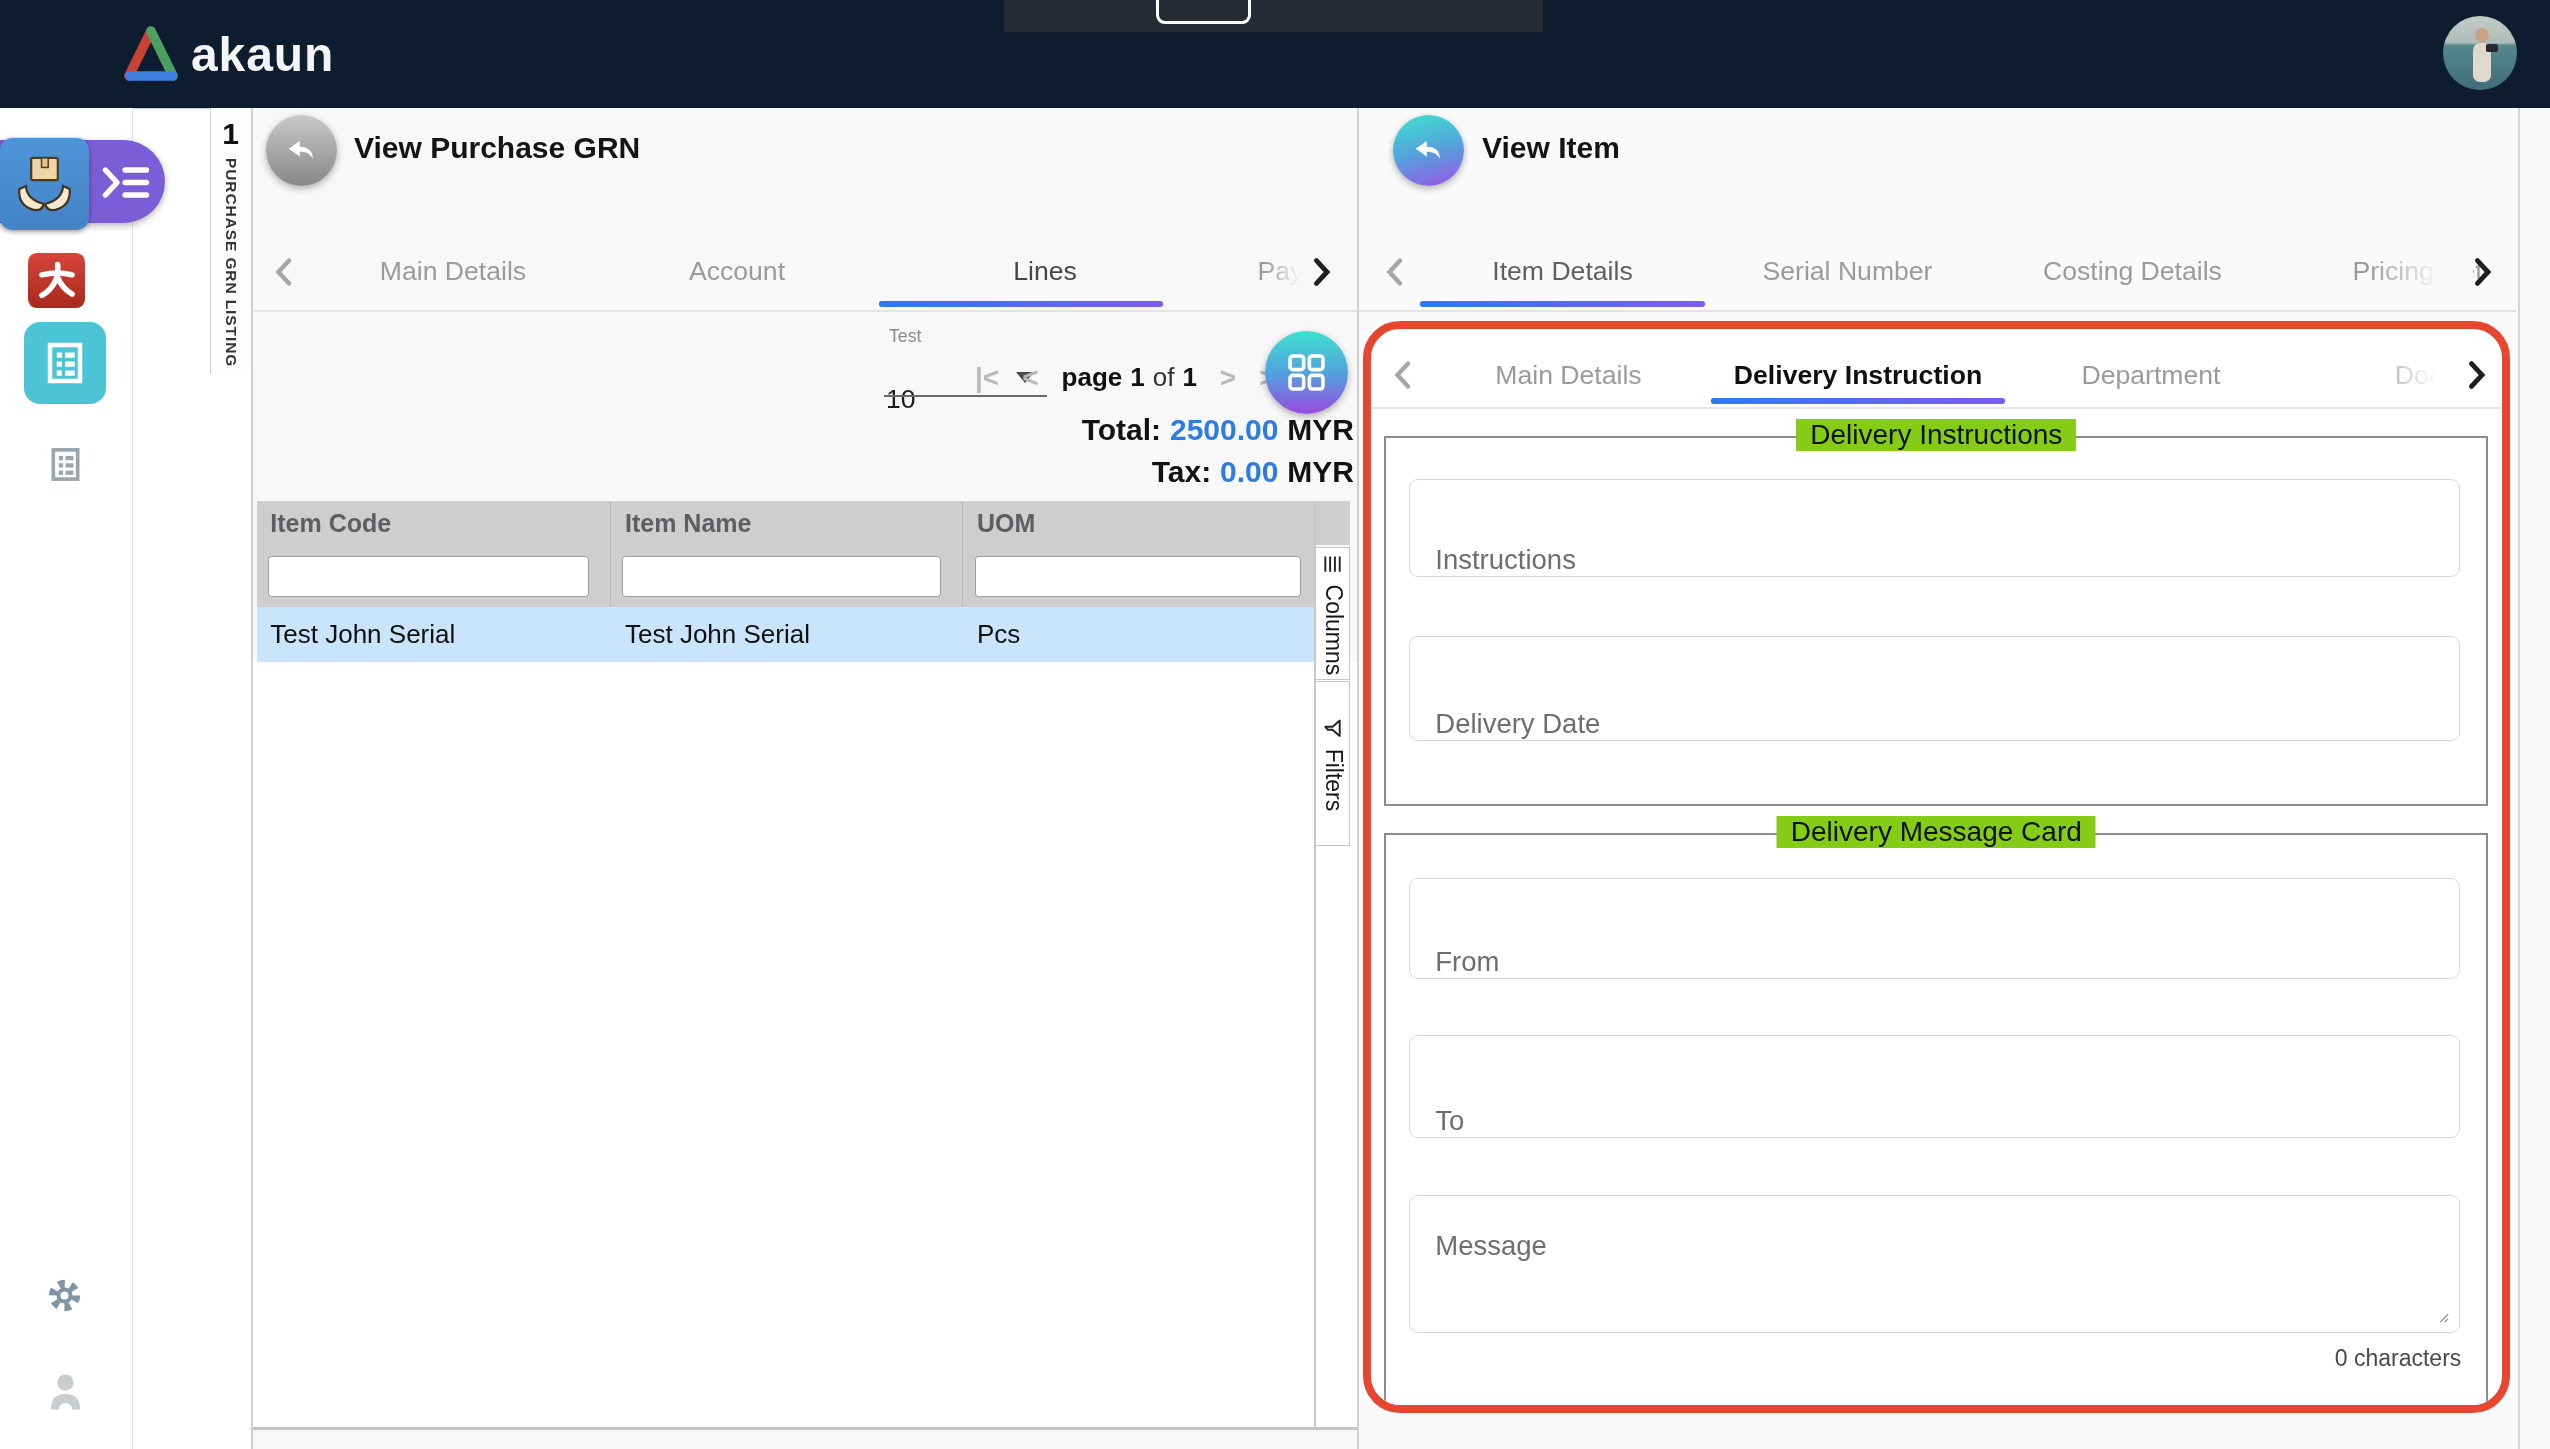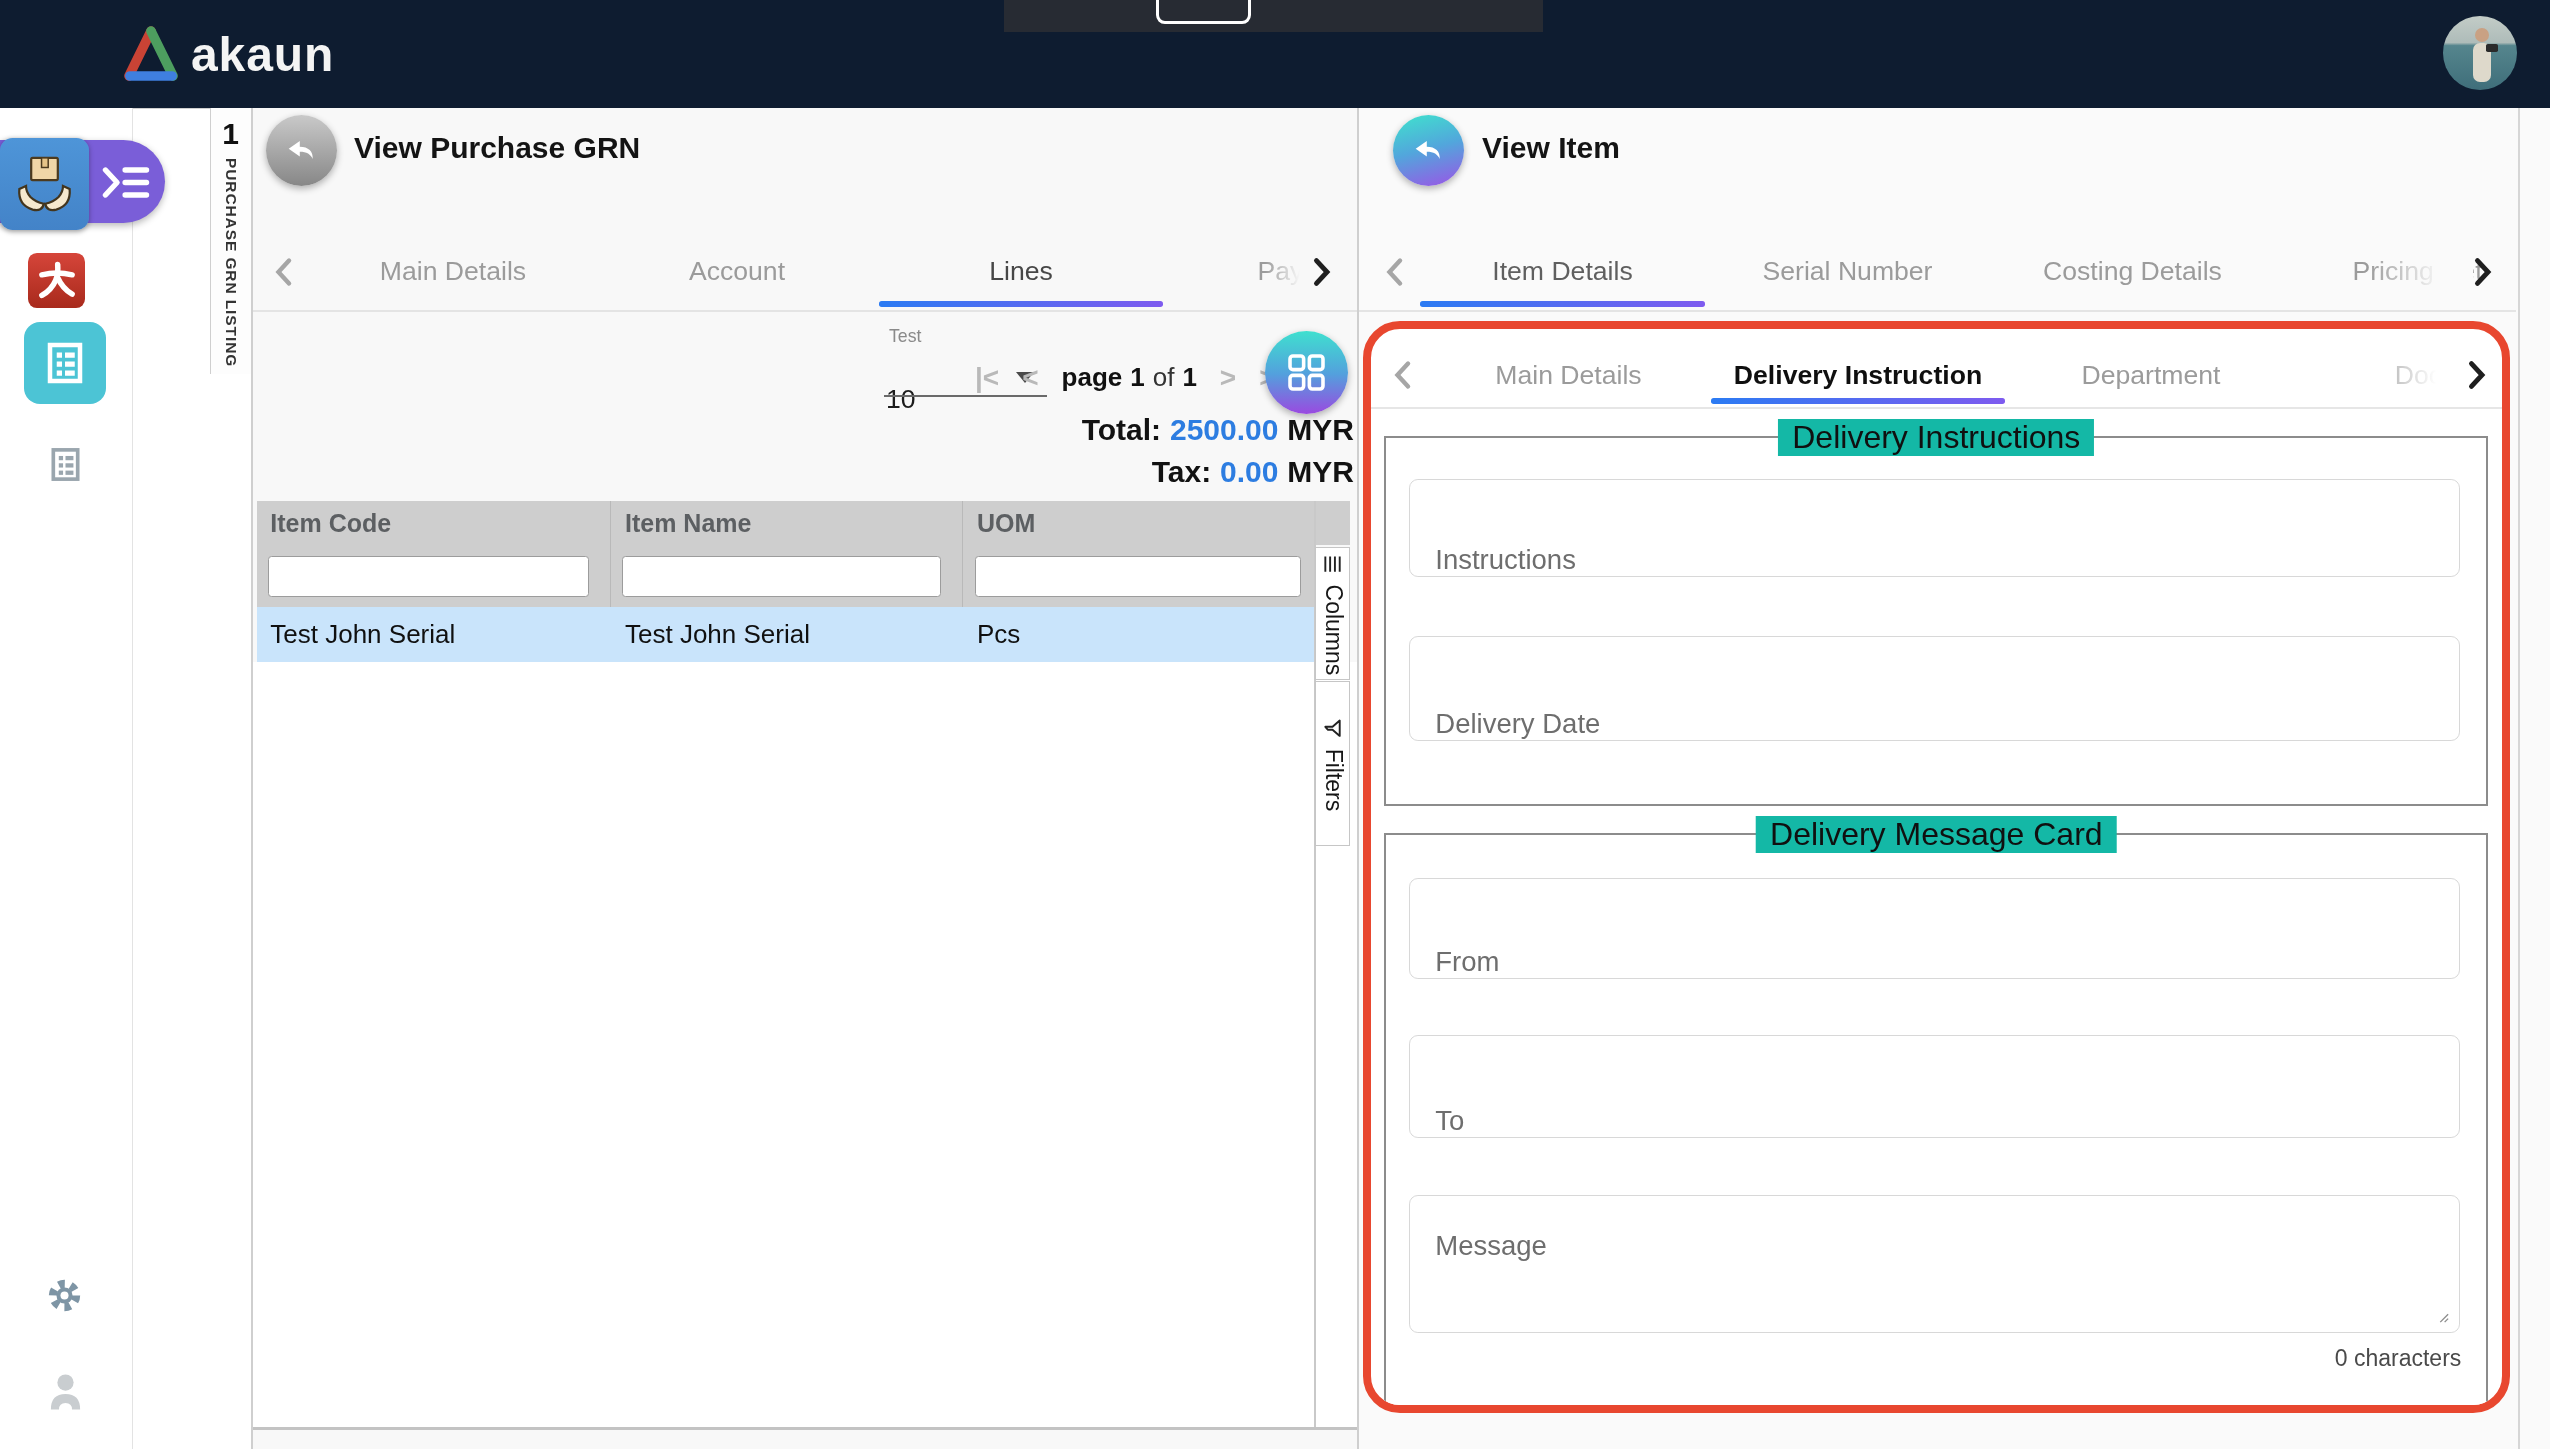--- a/index.html
+++ b/index.html
@@ -62,21 +62,21 @@
   .trow{position:absolute;left:257px;top:607px;width:1057px;height:55px;background:#c9e4fb;cursor:pointer;}
   .tbody-blank{position:absolute;left:253px;top:662px;width:1105px;height:765px;background:#ffffff;}
   .hcell{position:absolute;top:0;height:44px;line-height:44px;font-size:25px;font-weight:600;color:#5c5f62;}
   .dcell{position:absolute;top:0;height:55px;line-height:55px;font-size:26px;color:#101010;}
   .finput{position:absolute;top:10.6px;height:41px;background:#fff;border:1.8px solid #9c9c9c;border-radius:3.5px;box-sizing:border-box;cursor:text;}
   .tool-box{position:absolute;left:1315px;width:35px;background:#ffffff;border:0.9px solid #c6c6c6;box-sizing:border-box;cursor:pointer;}
   .rot{position:absolute;left:50%;top:50%;transform:translate(-50%,-50%) rotate(90deg);display:flex;align-items:center;gap:8.9px;font-size:23px;color:#161616;white-space:nowrap;}
   
   .redbox{position:absolute;left:1363px;top:321px;width:1147px;height:1092px;border:8px solid #e8472f;border-radius:37px;box-sizing:border-box;background:#ffffff;overflow:hidden;}
   .fset{position:absolute;border:2.7px solid #8c8c8c;background:#fff;box-sizing:border-box;}
-  .legend{position:absolute;top:-19.5px;left:50%;transform:translateX(-50%);background:#14b8a6;padding:0 14px;font-size:32px;color:#101010;white-space:nowrap;}
+  .legend{position:absolute;top:-19.5px;left:50%;transform:translateX(-50%);background:#84cc16;padding:0 14px;font-size:28px;color:#101010;white-space:nowrap;}
   .field{position:absolute;background:#fff;border:1.8px solid #d8d8d8;border-radius:8.9px;display:flex;align-items:flex-end;padding-left:25px;font-size:27.5px;color:#6e6e6e;box-sizing:border-box;cursor:text;}
   .counter{position:absolute;font-size:23px;color:#4a4a4a;}
 </style>
 </head>
 <body>
 
 <div id="app">
 
   <div class="header">
     <svg class="abs" style="left:122px;top:25px;" width="58" height="58" viewBox="0 0 66 66">
@@ -166,21 +166,21 @@
   </div>
   <div class="ptitle" style="left:354px;top:131px;">View Purchase GRN</div>
 
   <div class="chev" style="left:268px;top:252px;">
     <svg width="19.5" height="30" viewBox="0 0 22 34">
         <polyline points="17,4 5,17 17,30" fill="none" stroke="#a6a6a6" stroke-width="5" stroke-linecap="round"></polyline>
       </svg>
   </div>
   <div class="tab" style="left:311px;top:252px;width:284px;">Main Details</div>
   <div class="tab" style="left:595px;top:252px;width:284px;">Account</div>
-  <div class="tab active-l" style="left:879px;top:252px;width:284px;">Lines</div>
+  <div class="tab active-l" style="left:903px;top:252px;width:284px;">Lines</div>
   <div class="tab" style="left:1236px;top:252px;width:89px;">Pay</div>
   <div class="fade-l" style="left:1265px;top:248px;width:50px;height:50px;"></div>
   <div class="chev" style="left:1306px;top:252px;">
     <svg width="19.5" height="30" viewBox="0 0 22 34">
         <polyline points="5,4 17,17 5,30" fill="none" stroke="#1f1f1f" stroke-width="5.5" stroke-linecap="round"></polyline>
       </svg>
   </div>
   <div class="grad" style="left:879px;top:301px;width:284px;"></div>
   <div class="hline" style="left:253px;top:310px;width:1105px;height:1.8px;"></div>
 

